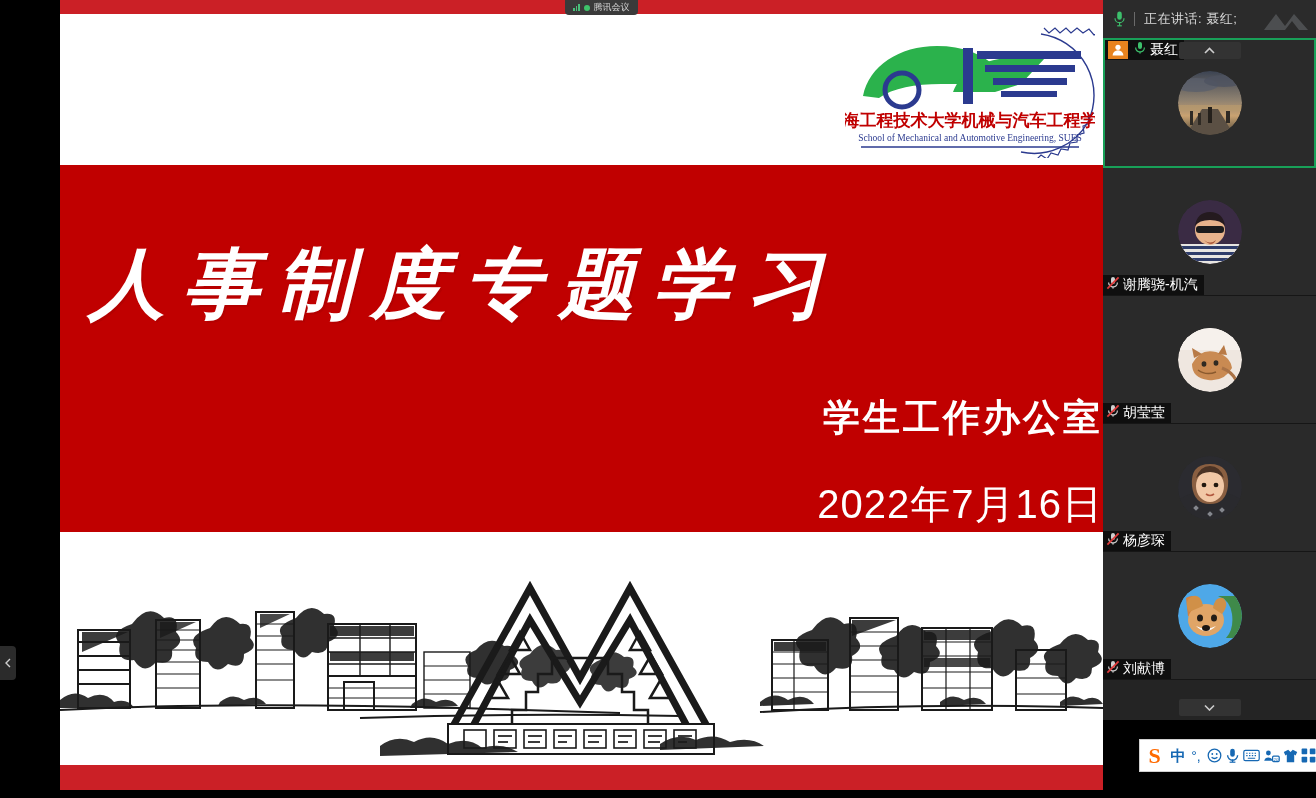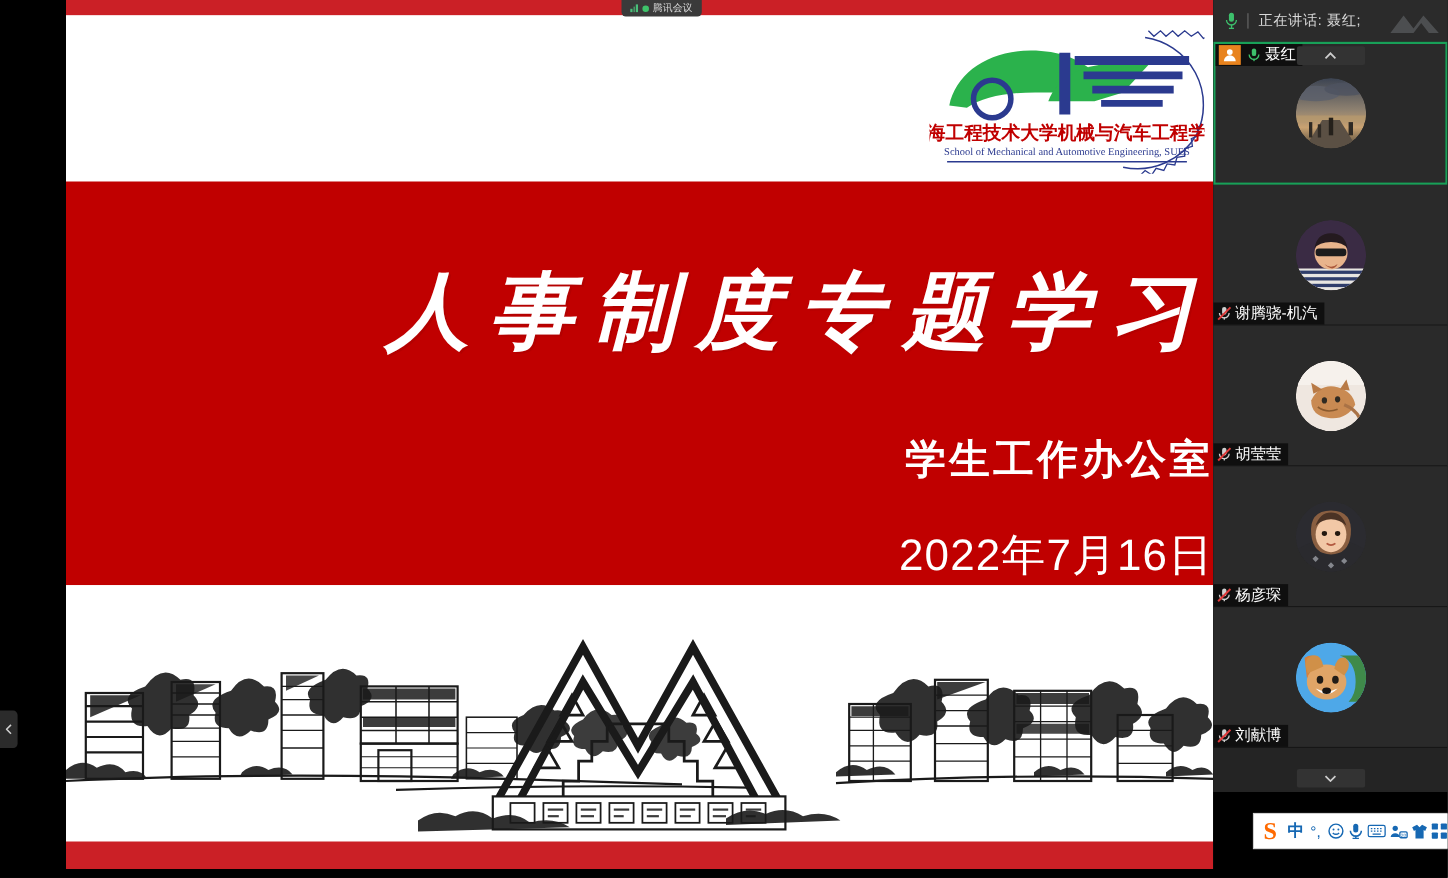--- a/index.html
+++ b/index.html
@@ -28,21 +28,21 @@
   .logo-wrap{ position:absolute; right:8px; top:4px; width:250px; height:140px; }
   .logo-wrap svg{ display:block; width:250px; height:140px; }
 
   
   .red-band{
     position:absolute; left:0; top:165px; width:100%; height:367px;
     background:#c00000;
   }
   .slide-title{
     position:absolute; left:0; top:78px; width:100%;
-    text-align:right; color:#ffffff;
+    text-align:left; color:#ffffff;
     font-family:"Liberation Serif","DejaVu Serif",serif;
     font-size:76px; font-weight:bold; font-style:italic;
     letter-spacing:18px; text-indent:18px;
     line-height:1.1;
     text-shadow:2px 2px 0 rgba(0,0,0,.06);
     padding-left:11px;
   }
   .slide-subtitle{
     position:absolute; left:0; top:228px; width:100%;
     text-align:right; color:#ffffff;
@@ -128,21 +128,21 @@
   }
   .tile.speaking{ border:2px solid #18a058; height:130px; }
   .avatar{
     position:absolute; left:50%; top:50%; transform:translate(-50%,-50%);
     width:64px; height:64px; border-radius:50%; overflow:hidden;
   }
   .avatar svg{ display:block; width:64px; height:64px; }
 
   .nameplate{
     position:absolute; left:0; bottom:0;
-    display:flex; align-items:center; gap:3px;
+    display:flex; gap:3px;
     background:rgba(10,10,10,.82); padding:1px 6px 1px 3px;
     max-width:200px;
   }
   .nameplate .nm{ color:#fff; font-size:14px; white-space:nowrap; }
   .host-chip{
     width:20px; height:18px; background:#e8831e;
     display:flex; align-items:center; justify-content:center;
     margin-right:2px;
   }
   .ic{ width:14px; height:14px; display:block; flex:0 0 14px; }

